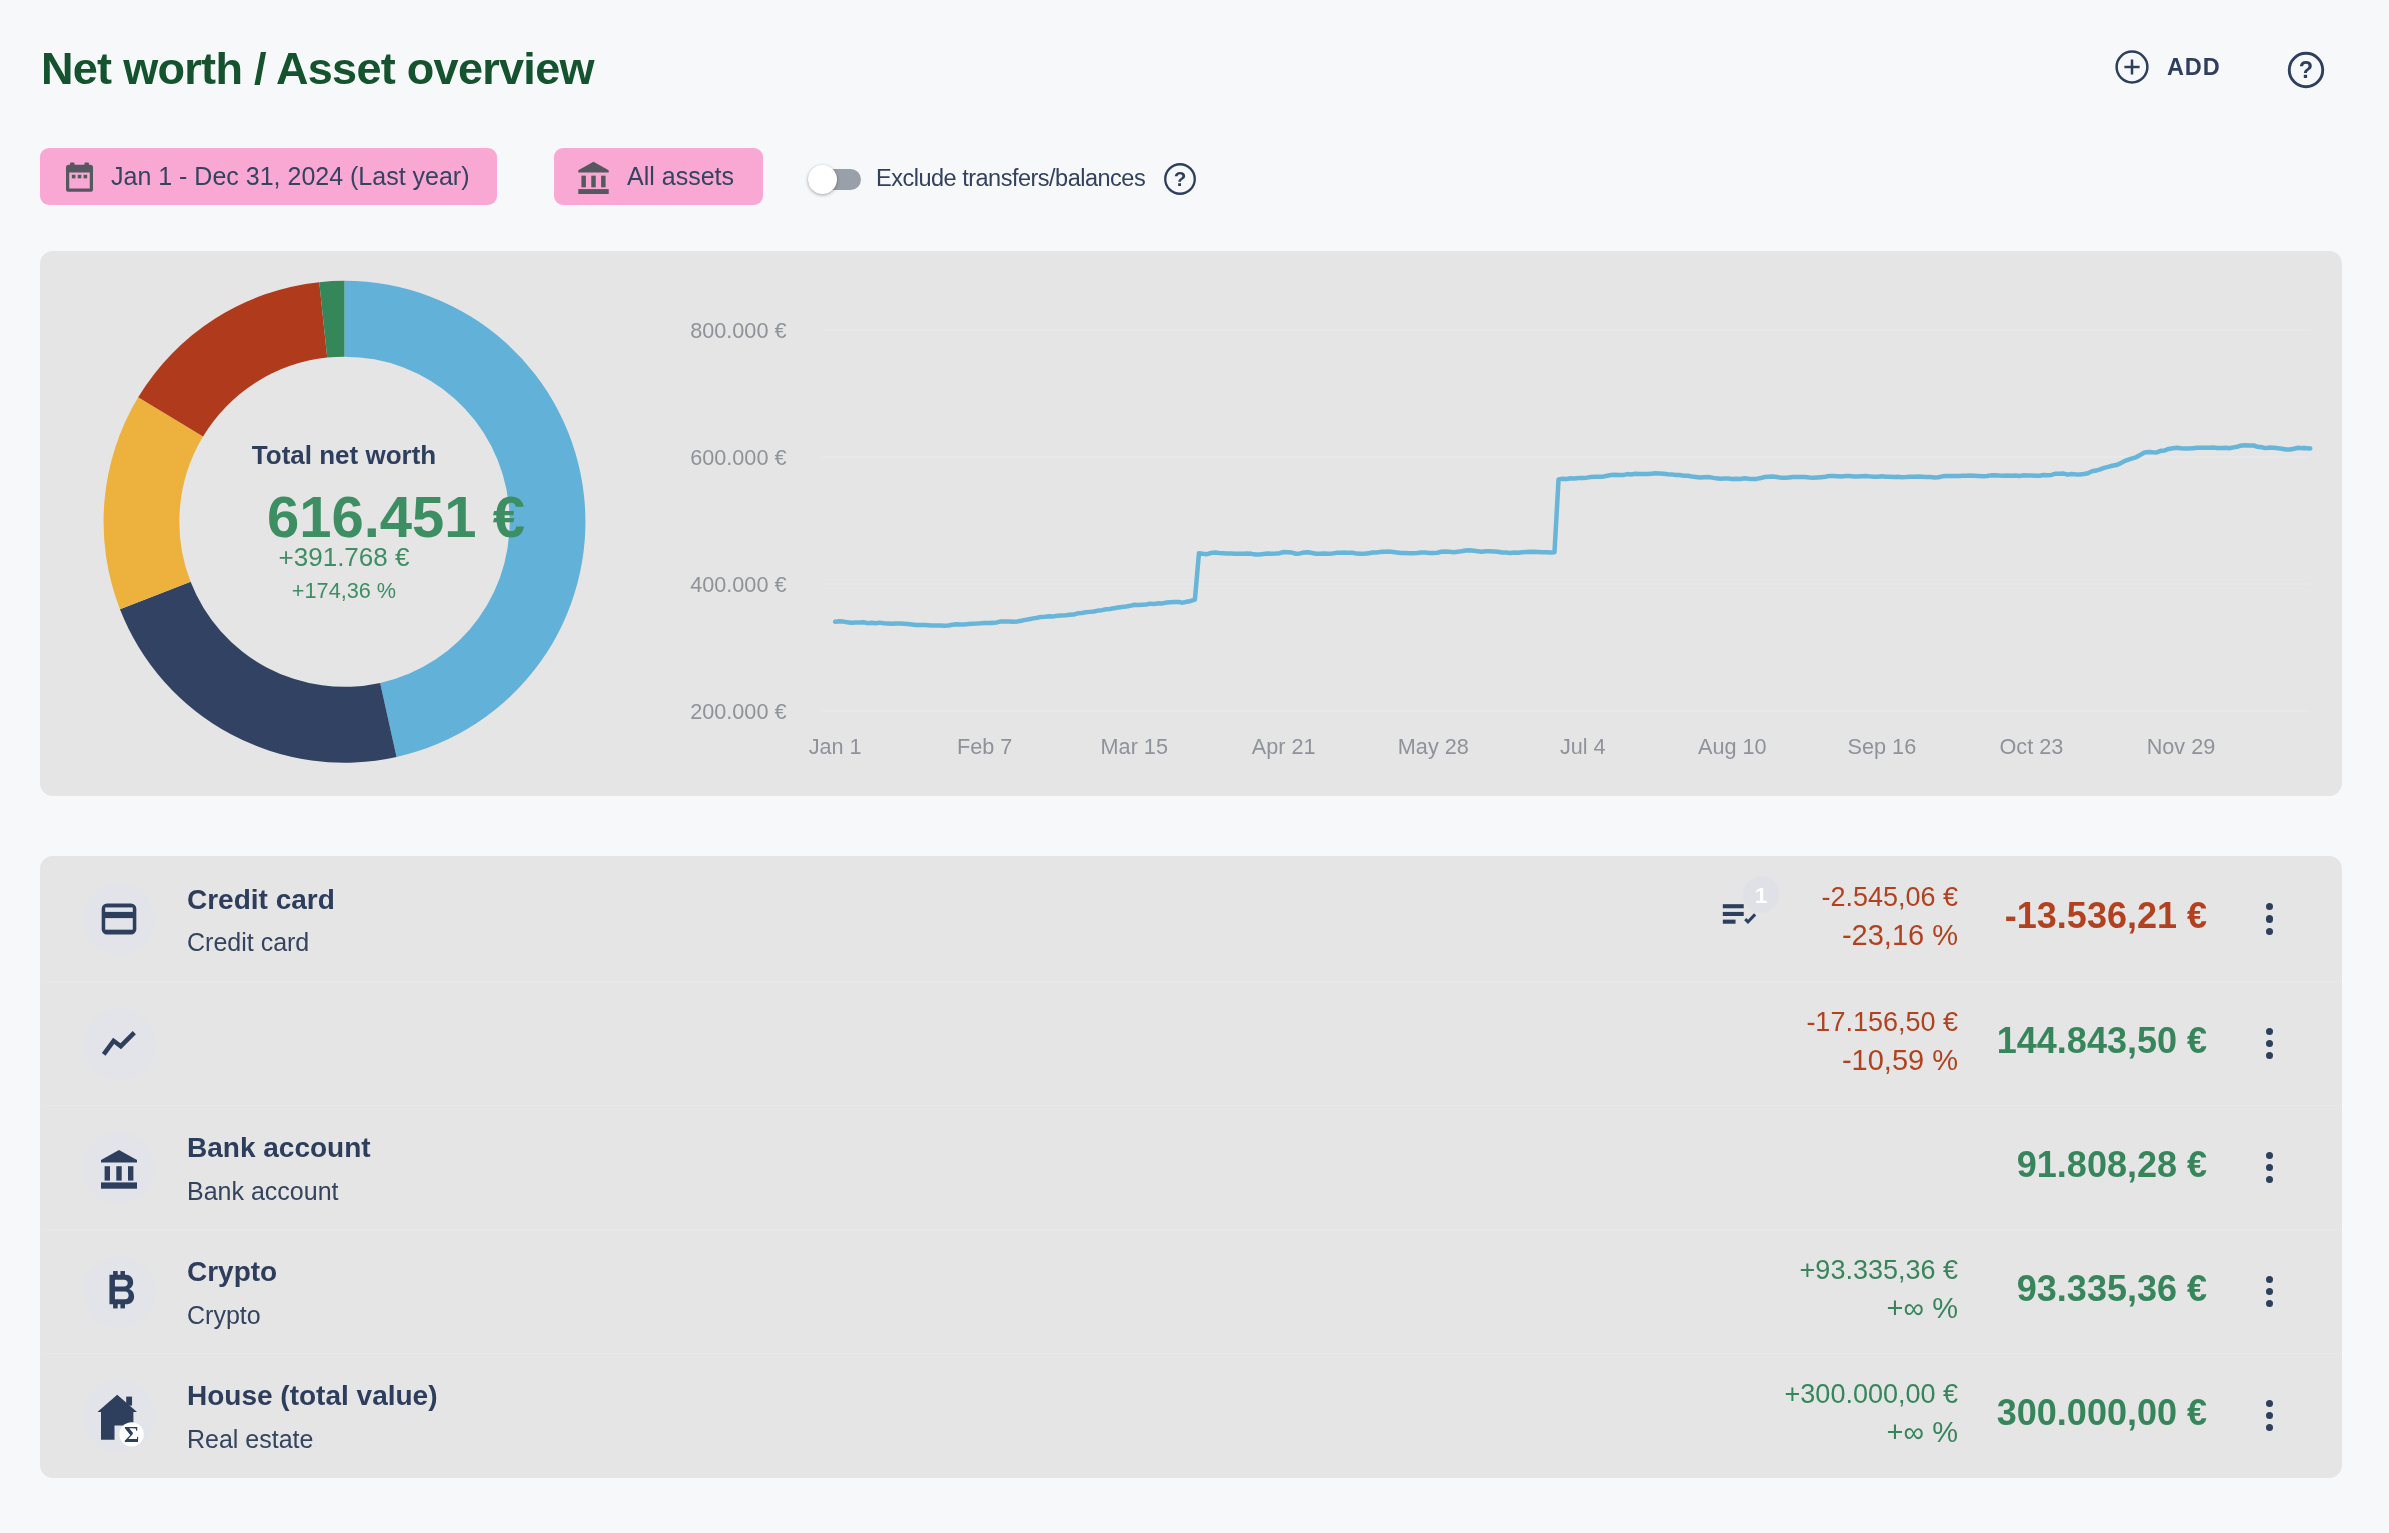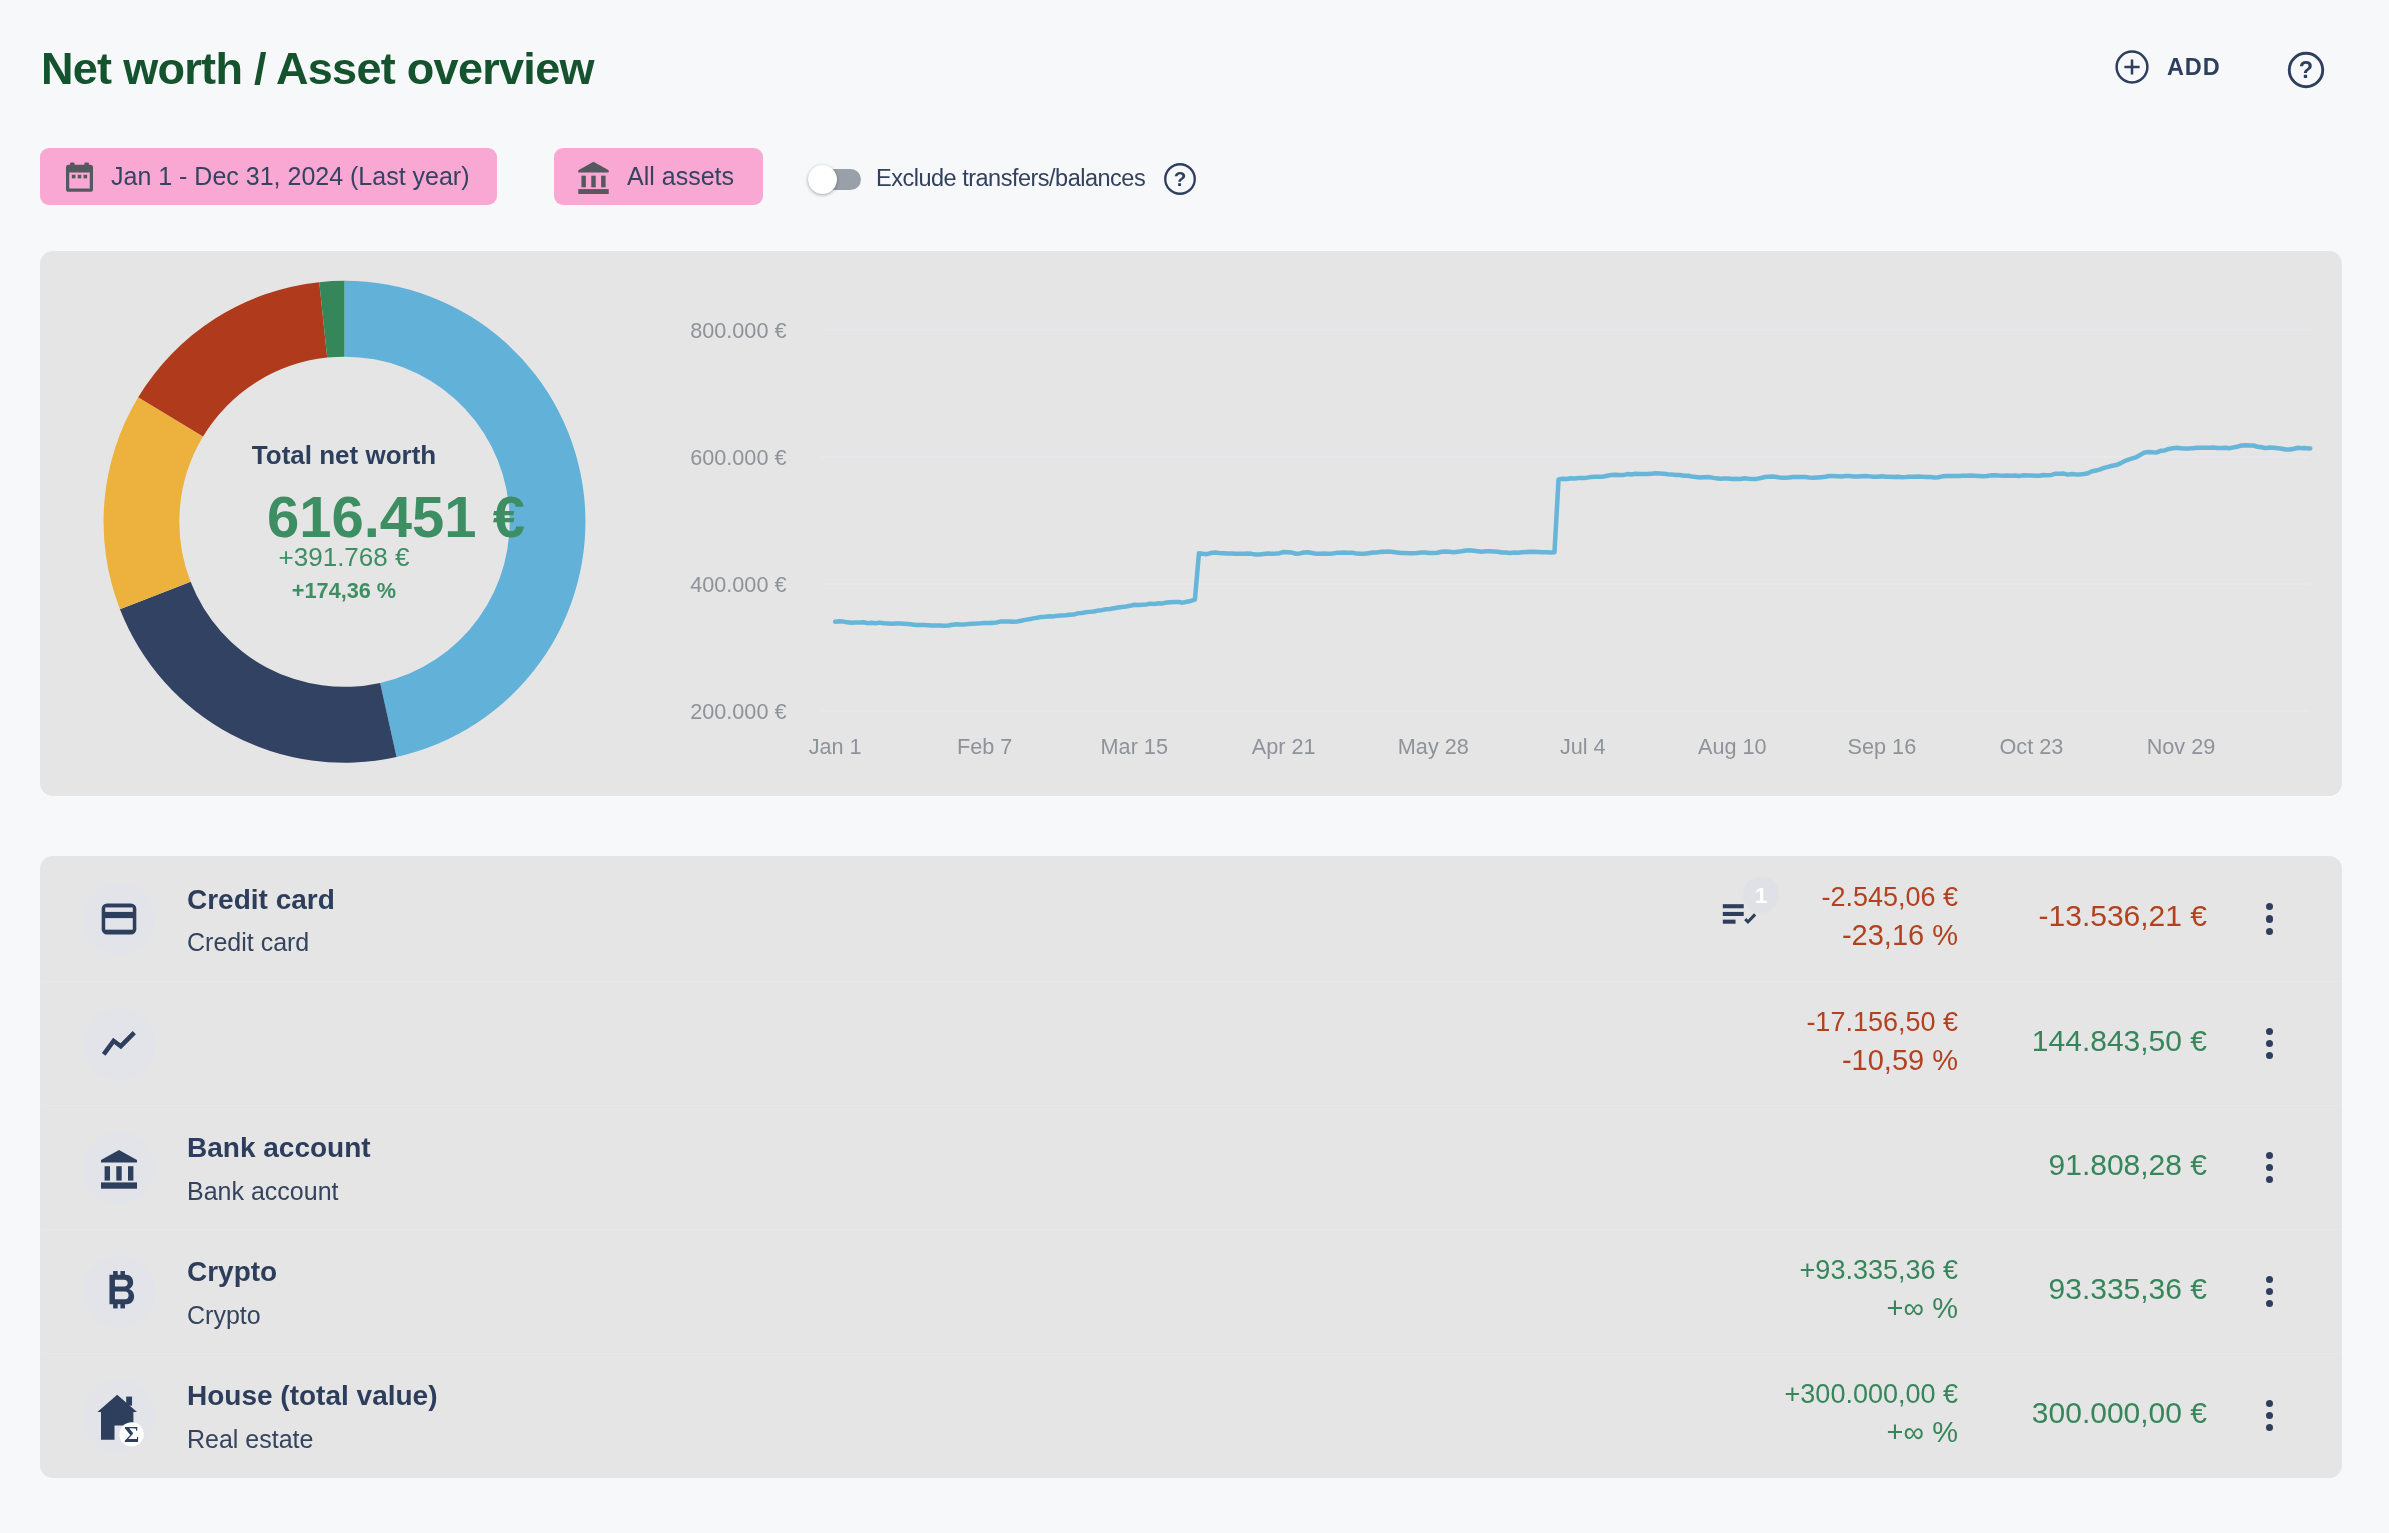--- a/index.html
+++ b/index.html
@@ -18,35 +18,35 @@
 .card { position:absolute; left:40px; background:#e5e5e5; border:0.9px solid #e3e5e9; border-radius:12.6px; width:2302px; }
 .chartcard { top:251px; height:545px; }
 .listcard { top:856px; height:622px; }
 .chartsvg { position:absolute; left:0; top:0; }
 .ax { font-family:"Liberation Sans",sans-serif; font-size:24px; fill:#8e9299; }
 .dlabel { position:absolute; text-align:center; color:#2e3f5e; }
 .dlabel { line-height:1; }
 .dl1 { left:162px; top:190px; width:282px; font-size:26px; font-weight:700; color:#2e3f5e; }
 .dl2 { left:123px; top:236px; width:361px; font-size:58px; font-weight:700; color:#3e8e63;text-align:right; }
 .dl3 { left:162px; top:292px; width:282px; font-size:26px; color:#3e8e63; }
-.dl4 { left:162px; top:328px; width:282px; font-size:21.7px; color:#3e8e63;font-weight:bold; }
+.dl4 { left:162px; top:328px; width:282px; font-size:21.7px; color:#3e8e63; }
 .row { display:flex; align-items:center; height:124px; border-top:0.9px solid #e7e8ec; padding-left:42px; position:relative; }
 .row.first { border-top:none; }
 .ric { width:72px; height:72px; border-radius:50%; background:#e2e4ea; display:flex; align-items:center; justify-content:center; flex:0 0 72px; }
 .rtxt { margin-left:32px; }
 .rt { font-size:28px; font-weight:700; color:#2d3d5c; line-height:45px; }
 .rs { font-size:25px; color:#34435e; line-height:38px; margin-top:1.8px; }
 .spacer { flex:1; }
 .lc { position:absolute; left:1680px; top:19px; width:60px; height:60px; }
 .chg { width:212px; text-align:right; position:relative; top:-5.4px; }
 .c1 { font-size:27px; line-height:43px; }
 .c2 { font-size:29px; line-height:32px; }
 .neg { color:#b2421f; }
 .pos { color:#37865b; }
-.tot { width:249px; margin-left:0px; text-align:right; font-size:30px; font-weight:400; line-height:38px; position:relative; top:-2.7px; }
+.tot { width:249px; margin-left:0px; text-align:right; font-size:36px; font-weight:700; line-height:38px; position:relative; top:-2.7px; }
 .dots { width:134px; padding-right:9px; display:flex; flex-direction:column; align-items:center; gap:5px; }
 .dots i { width:7.2px; height:7.2px; border-radius:50%; background:#2e3f5e; display:block; }
 </style></head>
 <body>
 <h1>Net worth / Asset overview</h1>
 <div class="addbtn">
     <svg width="34" height="34" viewBox="0 0 38 38">
       <circle cx="19" cy="19" r="17.2" fill="none" stroke="#2e3f5e" stroke-width="2.8"></circle>
       <path d="M19 10.5 V27.5 M10.5 19 H27.5" stroke="#2e3f5e" stroke-width="2.8"></path>
     </svg>

